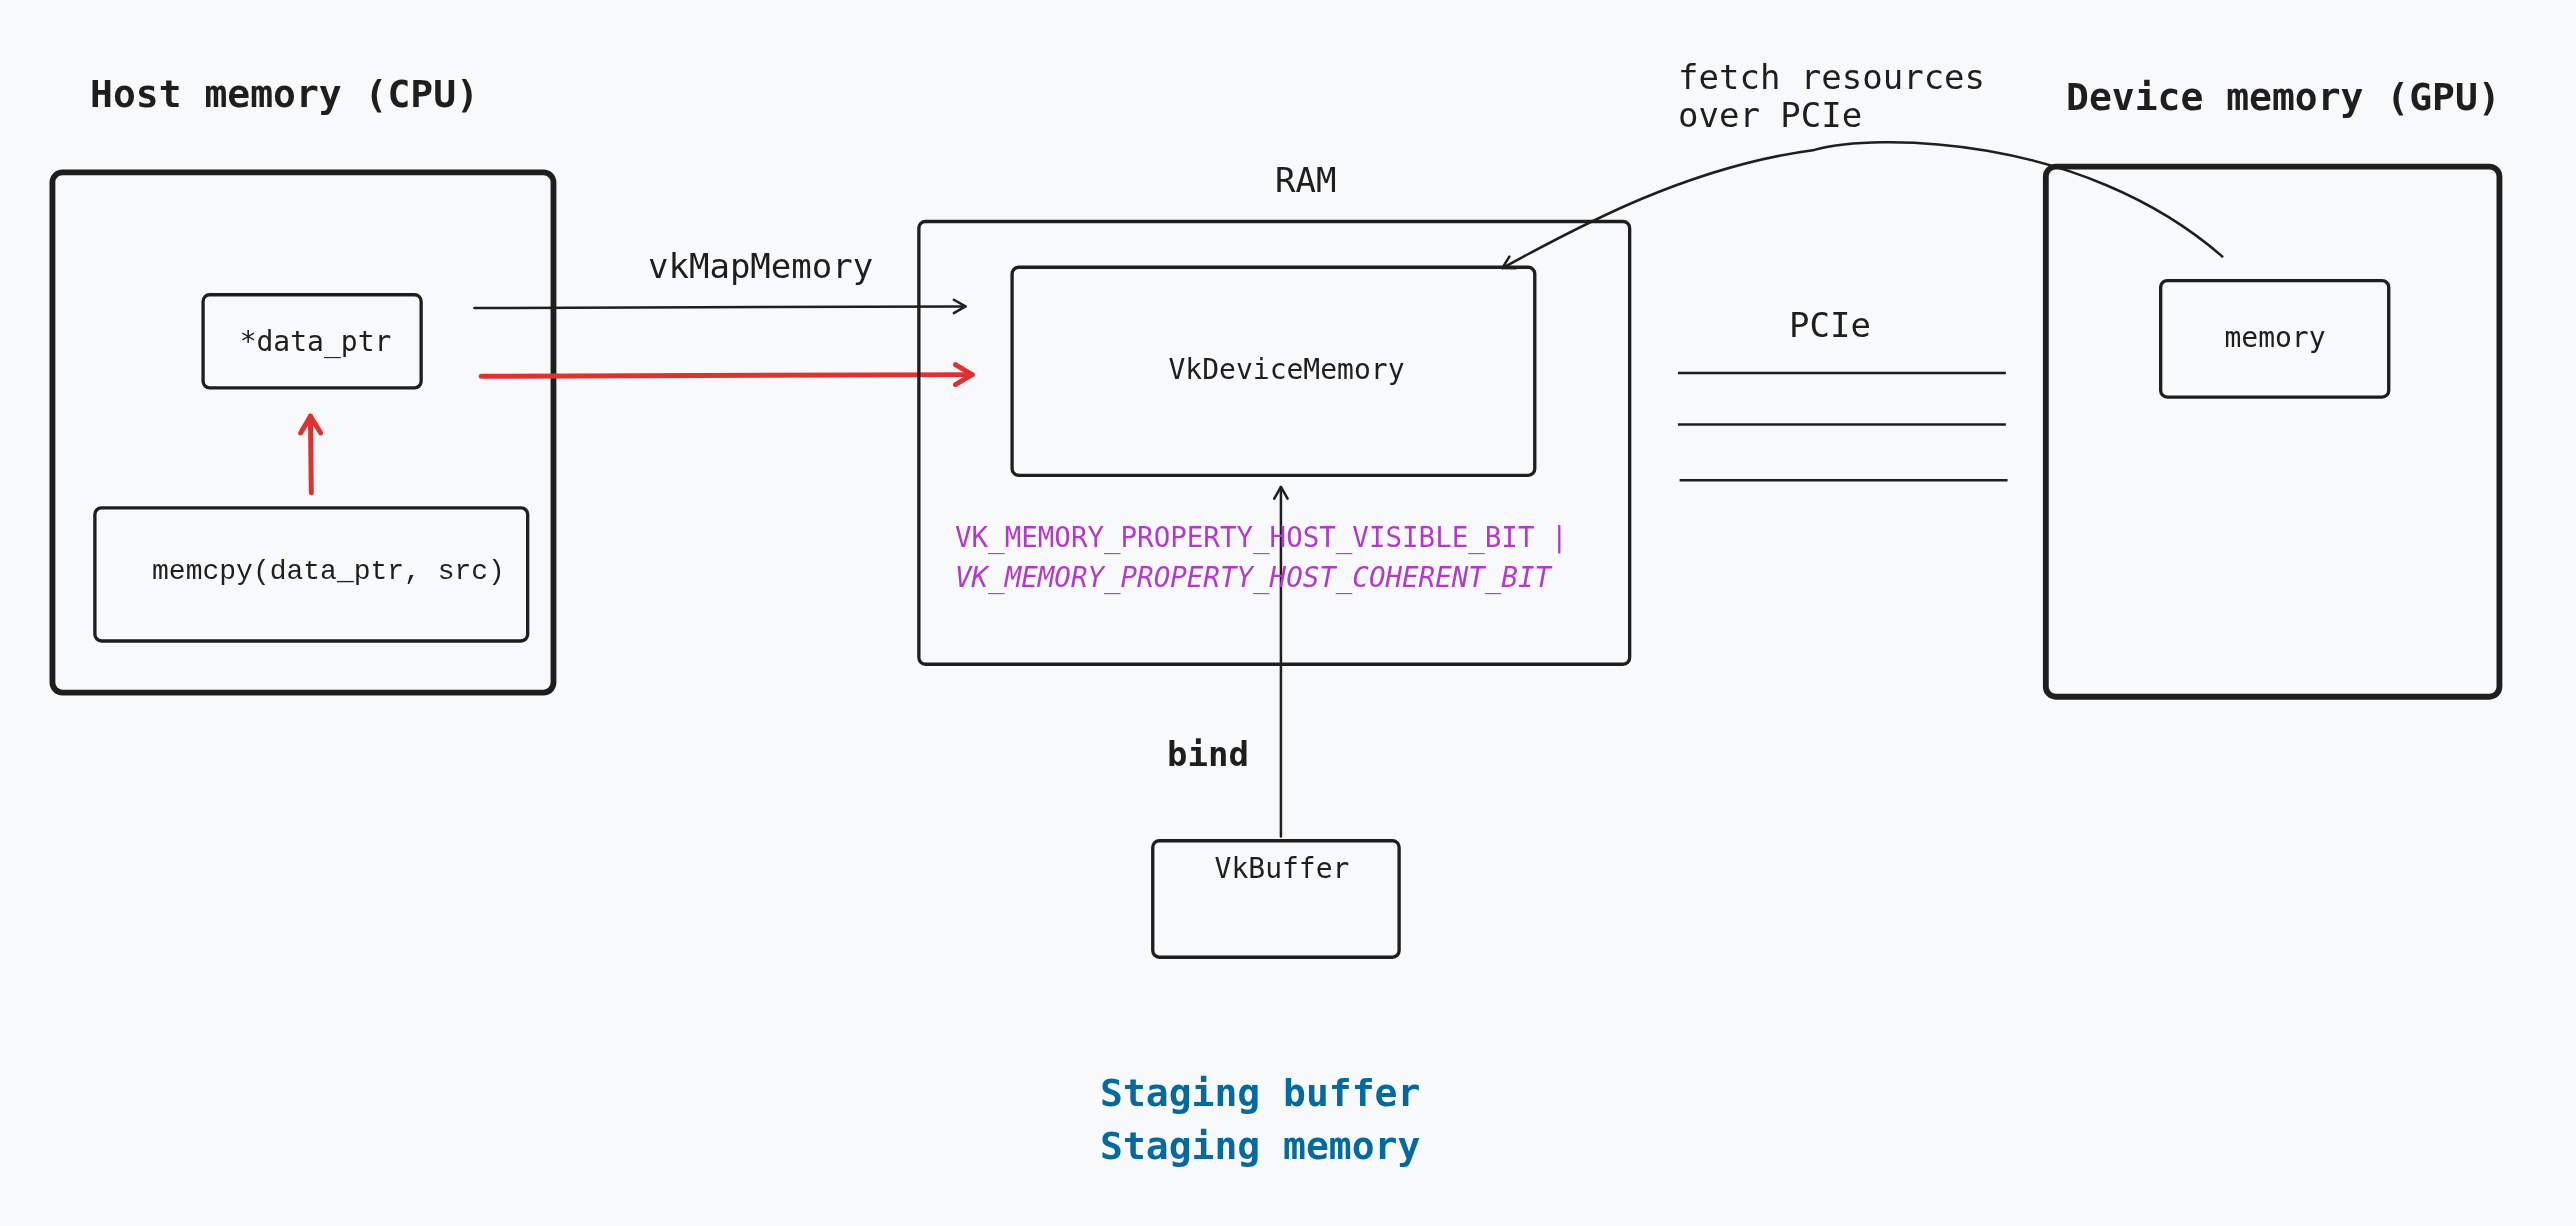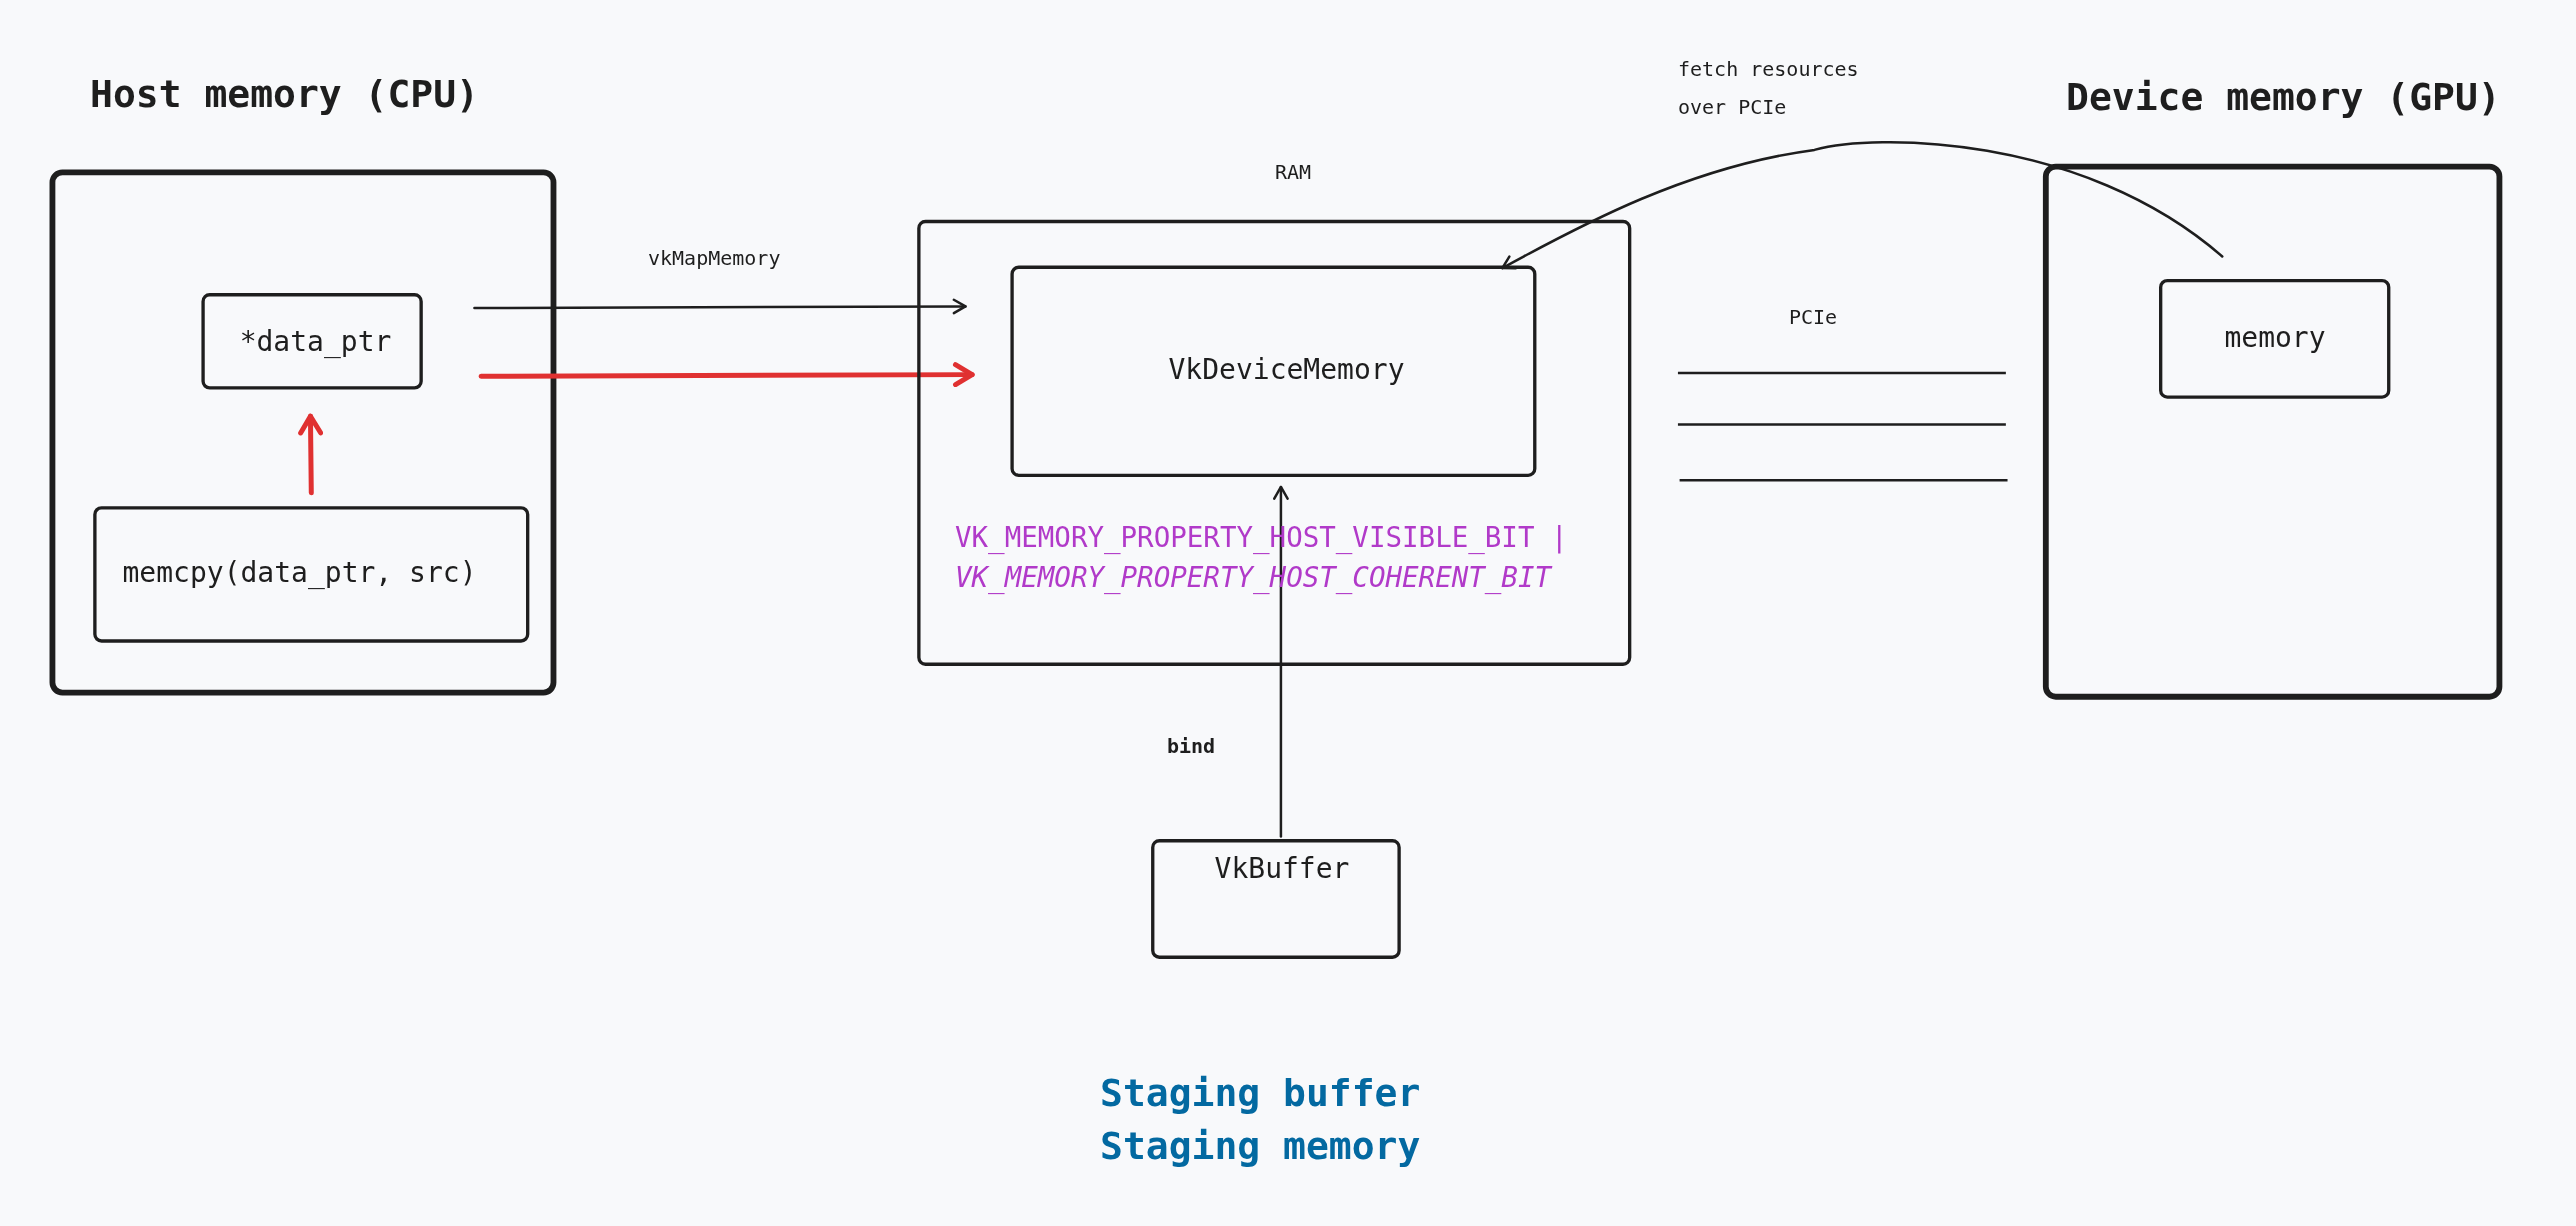--- a/index.html
+++ b/index.html
@@ -2,21 +2,21 @@
 <html style="font-size:13.3px"><head>
 <meta charset="utf-8">
 <style>
   html, body { margin:0; padding:0; background:#f8f9fb; }
   body { width:2576px; height:1227px; position:relative; overflow:hidden;
          font-family:"DejaVu Sans Mono", "Liberation Mono", monospace; color:#1e1e1e; }
   svg.canvas { position:absolute; left:0; top:0; width:2576px; height:1227px; }
   .lbl { position:absolute; white-space:pre; font-family:"DejaVu Sans Mono", "Liberation Mono", monospace; }
   .title { font-size:38px; font-weight:bold; }
   .box-text { font-size:28px; text-align:center; }
-  .small { font-size:20px; }
+  .small { font-size:34px; }
   .purple { color:#b13ac9; font-size:27.5px; }
   .green { color:#0369a1; font-size:38px; font-weight:bold; line-height:53px; }
 </style>
 </head>
 <body>
 
 <svg class="canvas" viewBox="0 0 3095 1474">
   <defs>
     <marker id="arrowBlack" viewBox="0 0 20 20" refX="16" refY="10" markerWidth="20" markerHeight="20" markerUnits="userSpaceOnUse" orient="auto">
       <path d="M2,2 L16,10 L2,18" fill="none" stroke="#1e1e1e" stroke-width="3" stroke-linecap="round" stroke-linejoin="round"></path>
@@ -52,21 +52,21 @@
 
   <rect x="2458" y="200" width="545" height="637" rx="12" fill="none" stroke="#1e1e1e" stroke-width="7"></rect>
 
   <rect x="2596" y="337" width="274" height="140" rx="8" fill="none" stroke="#1e1e1e" stroke-width="4"></rect>
 
   <path d="M2670,308 C2500,160 2250,160 2180,180 C2030,200 1900,270 1805,322" fill="none" stroke="#1e1e1e" stroke-width="3" stroke-linecap="round" marker-end="url(#arrowBlack)"></path>
 </svg>
 
 <div class="lbl title" style="left:90px; top:72px;">Host memory (CPU)</div>
 <div class="lbl box-text" style="left:203px; top:325px; width:225px;text-align:center;">*data_ptr</div>
-<div class="lbl box-text" style="left:83px; top:556px; width:433px;">memcpy(data_ptr, src)</div>
+<div class="lbl box-text" style="left:112px; top:556px; width:433px;font-family:Liberation Mono, monospace;">memcpy(data_ptr, src)</div>
 
 <div class="lbl small" style="left:648px; top:246px;">vkMapMemory</div>
 
 <div class="lbl small" style="left:1275px; top:160px;">RAM</div>
 <div class="lbl box-text" style="left:1012px; top:353px; width:549px;">VkDeviceMemory</div>
 <div class="lbl purple" style="left:955px; top:521px;">VK_MEMORY_PROPERTY_HOST_VISIBLE_BIT |</div>
 <div class="lbl purple" style="left:955px; top:561px; font-style:italic;">VK_MEMORY_PROPERTY_HOST_COHERENT_BIT</div>
 
 <div class="lbl small" style="left:1167px; top:734px; font-weight:bold;">bind</div>
 <div class="lbl box-text" style="left:1153px; top:852px; width:258px;">VkBuffer</div>

